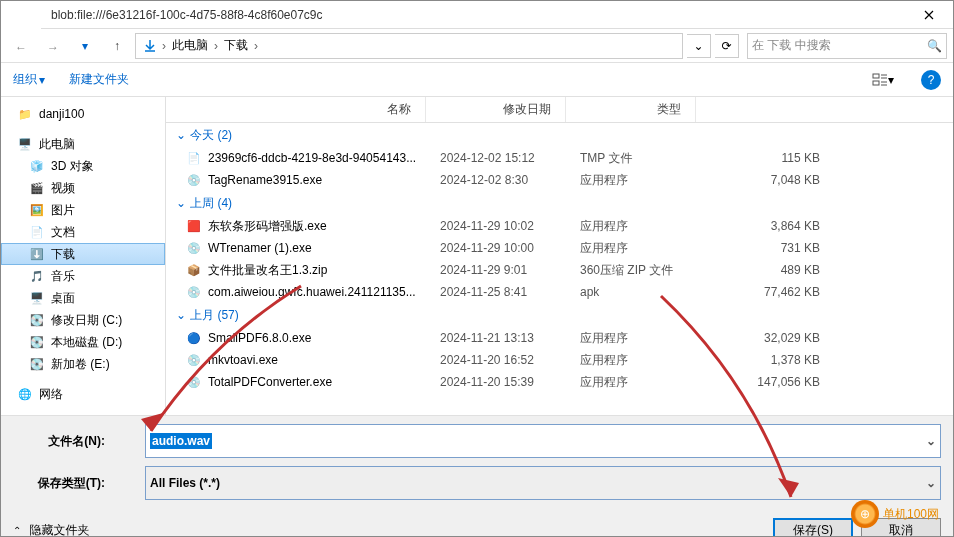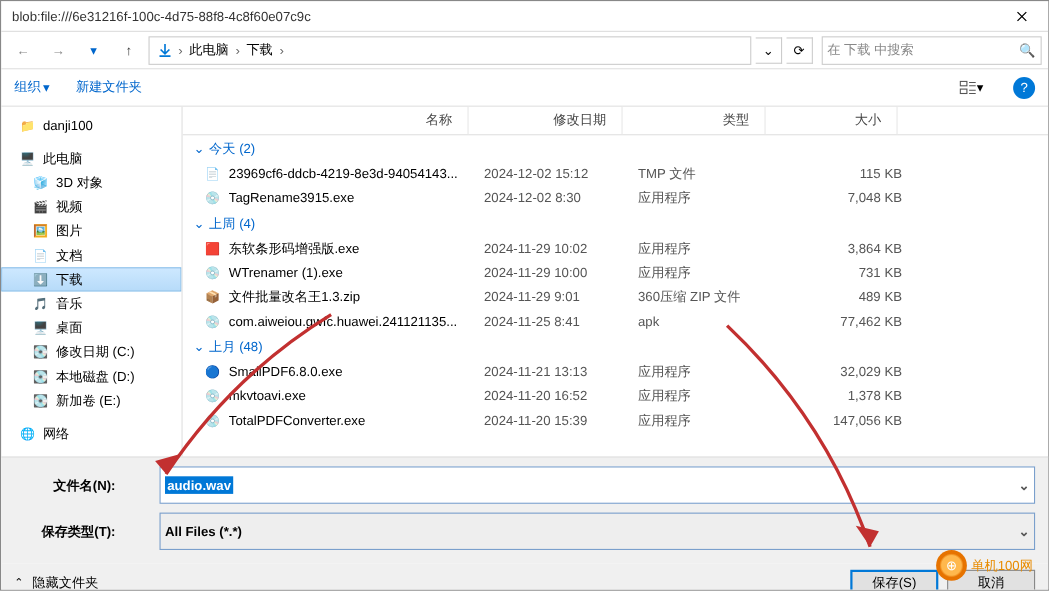--- a/index.html
+++ b/index.html
@@ -1,17 +1,17 @@
 <!DOCTYPE html>
 <html><head>
   <meta charset="utf-8">
   <style>
     * { margin: 0; padding: 0; box-sizing: border-box; font-family: "Microsoft YaHei", "Segoe UI", sans-serif; font-size: 12px; }
     body { width: 954px; height: 537px; background: #fff; border: 1px solid #888; position: relative; overflow: hidden; }
-    .titlebar { display: flex; align-items: center; height: 28px; padding: 0 4px 0 10px; border-bottom: 1px solid #ddd; }
+    .titlebar { display: flex; align-items: center; height: 28px; padding: 0 4px 0 10px; border-bottom: 1px solid #ddd; margin-left: 40px; }
     .titlebar .title { flex: 1; color: #333; }
     .titlebar .close { width: 40px; height: 24px; display: flex; align-items: center; justify-content: center; cursor: pointer; }
     .navbar { display: flex; align-items: center; height: 34px; padding: 0 6px; gap: 4px; border-bottom: 1px solid #e0e0e0; }
     .nav-btn { width: 28px; height: 24px; display: flex; align-items: center; justify-content: center; color: #888; cursor: pointer; }
     .nav-btn.enabled { color: #0066cc; }
     .up-icon { color: #333; }
     .crumbbar { flex: 1; display: flex; align-items: center; height: 26px; border: 1px solid #ccc; padding: 0 4px; background: #fff; }
     .crumb-icon { width: 20px; height: 20px; display: flex; align-items: center; justify-content: center; }
     .crumb { padding: 0 4px; cursor: pointer; }
     .crumb-sep { color: #666; padding: 0 2px; }
@@ -171,21 +171,20 @@
         <span class="ti-icon">🌐</span>
         <span>网络</span>
       </div>
   </div>
 
   <div class="file-pane">
     <div class="columns">
       <div class="col name">名称</div>
       <div class="col date">修改日期</div>
       <div class="col type">类型</div>
-      <div class="col size">大小</div>
     </div>
     <div class="list" id="file-list">
         <div class="group">
           <span>⌄</span>
           <span>今天 (2)</span>
         </div>
         <div class="row">
           <span class="r-icon">📄</span>
           <span class="r-name">23969cf6-ddcb-4219-8e3d-94054143...</span>
           <span class="r-date">2024-12-02 15:12</span>
@@ -226,21 +225,21 @@
         </div>
         <div class="row">
           <span class="r-icon">💿</span>
           <span class="r-name">com.aiweiou.gwfc.huawei.241121135...</span>
           <span class="r-date">2024-11-25 8:41</span>
           <span class="r-type">apk</span>
           <span class="r-size">77,462 KB</span>
         </div>
         <div class="group">
           <span>⌄</span>
-          <span>上月 (48)</span>
+          <span>上月 (57)</span>
         </div>
         <div class="row">
           <span class="r-icon">🔵</span>
           <span class="r-name">SmallPDF6.8.0.exe</span>
           <span class="r-date">2024-11-21 13:13</span>
           <span class="r-type">应用程序</span>
           <span class="r-size">32,029 KB</span>
         </div>
         <div class="row">
           <span class="r-icon">💿</span>

